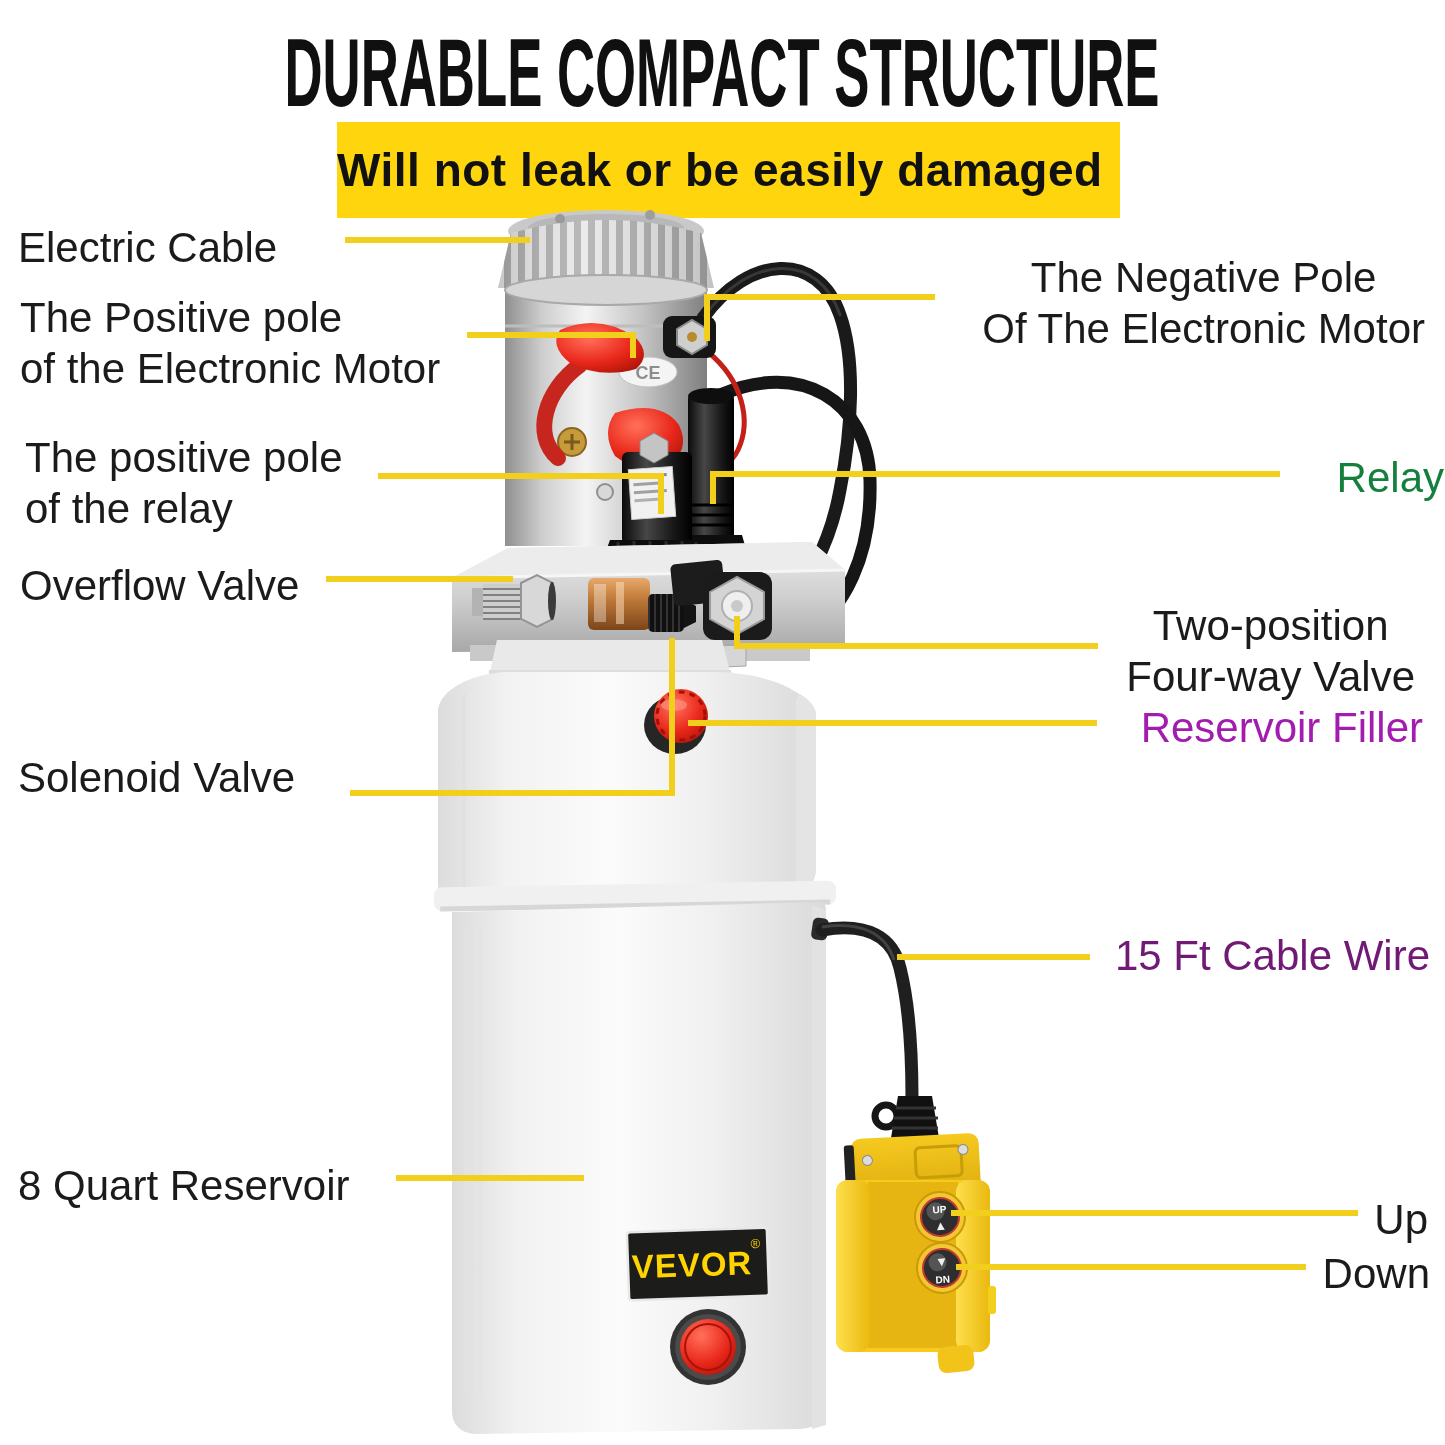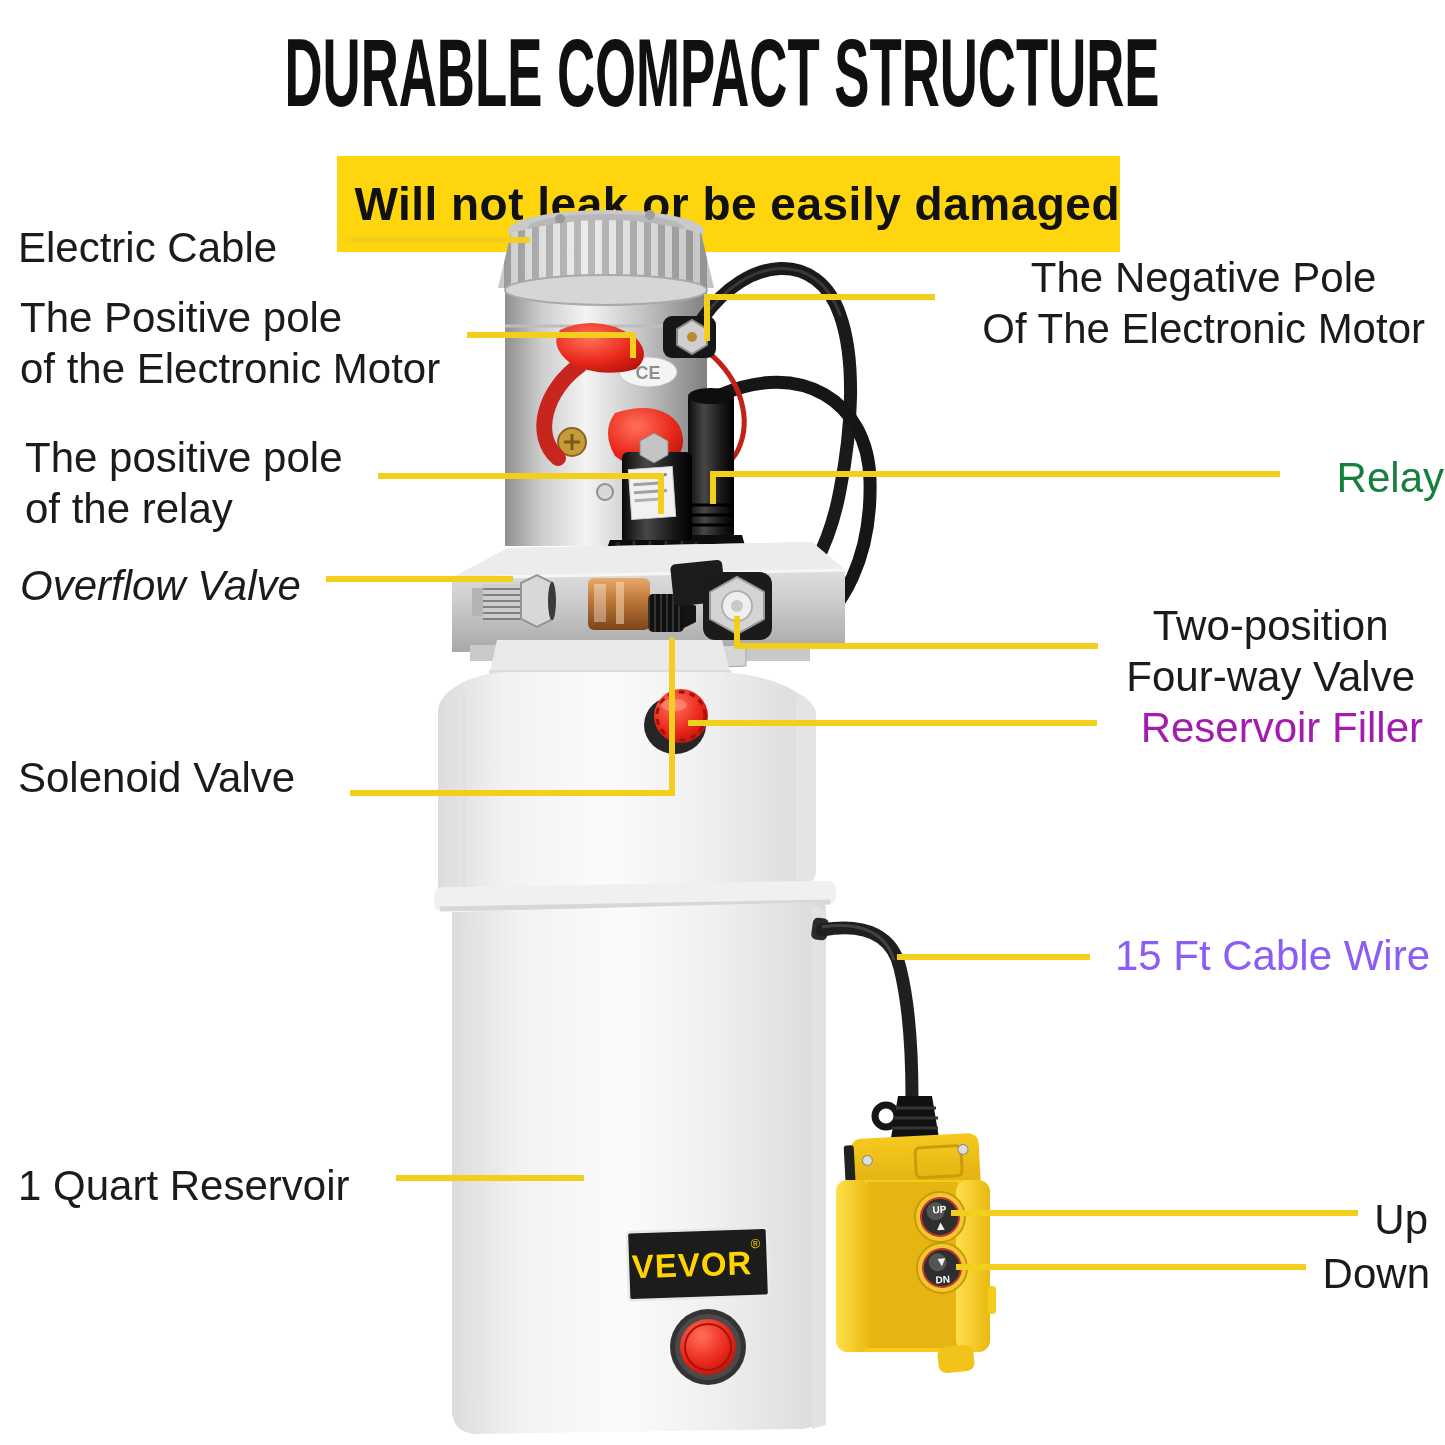--- a/index.html
+++ b/index.html
@@ -1,21 +1,21 @@
 <!DOCTYPE html>
 <html><head>
 <meta charset="utf-8">
 <style>
   html,body{margin:0;padding:0;background:#ffffff;}
   body{width:1445px;height:1445px;position:relative;overflow:hidden;
        font-family:"Liberation Sans", sans-serif;}
   .layer{position:absolute;left:0;top:0;width:1445px;height:1445px;}
   #title-svg{position:absolute;left:0;top:0;width:1445px;height:125px;}
   #banner{position:absolute;left:337px;top:122px;width:783px;height:96px;
-          display:flex;align-items:center;justify-content:flex-end;margin-top:34px;}
+          display:flex;align-items:center;justify-content:flex-start;}
   #banner span{font-size:46px;font-weight:bold;color:#111111;letter-spacing:0.5px;}
   .callout-label{position:absolute;font-size:42px;line-height:1.22;color:#1b1b1b;
                  white-space:nowrap;z-index:6;}
   .callout-label.right{text-align:center;}
   #callout-lines{z-index:5;}
   #callout-lines polyline{fill:none;stroke:#F2CF1D;stroke-width:6;}
   #product{z-index:2;}
   #labels-layer{z-index:6;pointer-events:none;}
 </style>
 </head>
@@ -285,37 +285,37 @@
       <div>The Negative Pole</div>
       <div>Of The Electronic Motor</div>
     </div>
     <div class="callout-label" style="top: 432px; left: 25px; color: rgb(27, 27, 27);">
       <div>The positive pole</div>
       <div>of the relay</div>
     </div>
     <div class="callout-label right" style="top: 452px; right: 1px; color: #15803d;">
       <div>Relay</div>
     </div>
-    <div class="callout-label" style="top: 560px; left: 20px; color: rgb(27, 27, 27); font-style: italic;">
+    <div class="callout-label" style="top: 560px; left: 20px; color: rgb(27, 27, 27);">
       <div>Overflow Valve</div>
     </div>
     <div class="callout-label right" style="top: 600px; right: 30px; color: rgb(27, 27, 27);">
       <div>Two-position</div>
       <div>Four-way Valve</div>
     </div>
     <div class="callout-label right" style="top: 702px; right: 22px; color: #a21caf;">
       <div>Reservoir Filler</div>
     </div>
     <div class="callout-label" style="top: 752px; left: 18px; color: rgb(27, 27, 27);">
       <div>Solenoid Valve</div>
     </div>
     <div class="callout-label" style="top: 1160px; left: 18px; color: rgb(27, 27, 27);">
-      <div>1 Quart Reservoir</div>
-    </div>
-    <div class="callout-label right" style="top: 930px; right: 15px; color: #8b5cf6;">
+      <div>8 Quart Reservoir</div>
+    </div>
+    <div class="callout-label right" style="top: 930px; right: 15px; color: #701a75;">
       <div>15 Ft Cable Wire</div>
     </div>
     <div class="callout-label right" style="top: 1194px; right: 17px; color: rgb(27, 27, 27);">
       <div>Up</div>
     </div>
     <div class="callout-label right" style="top: 1248px; right: 15px; color: rgb(27, 27, 27);">
       <div>Down</div>
     </div>
   </div>
 

